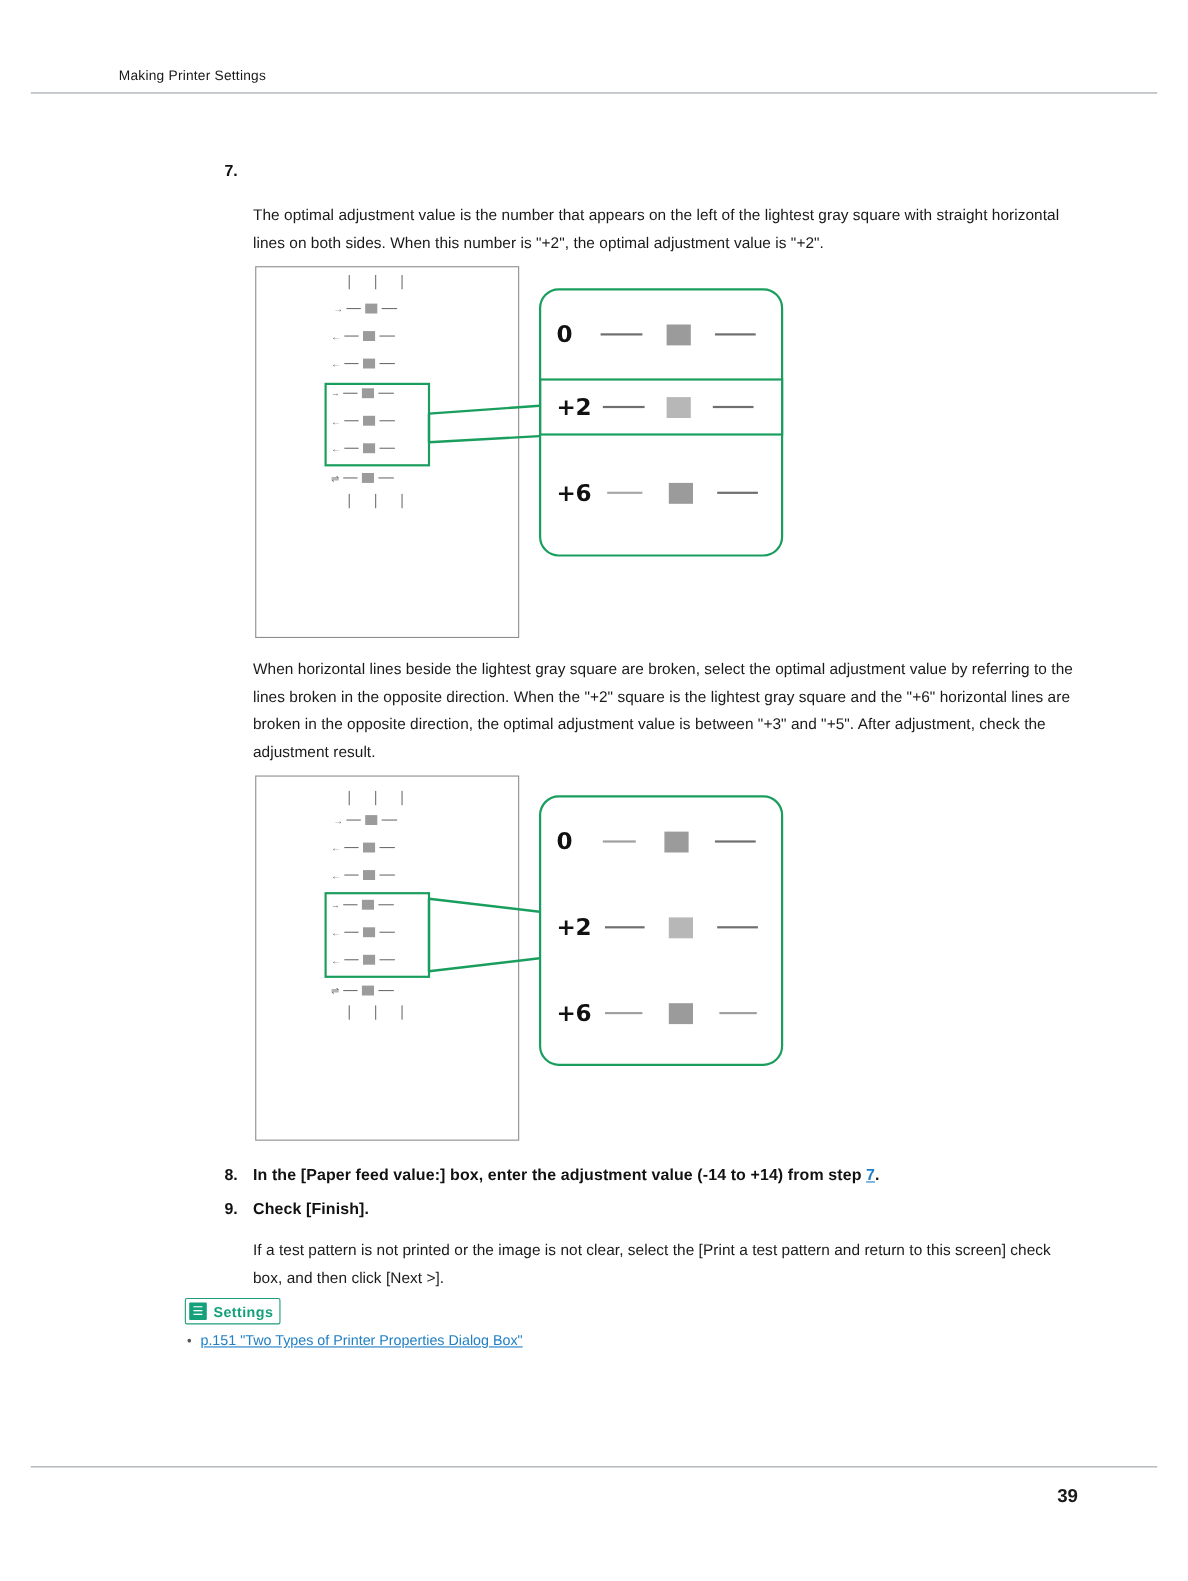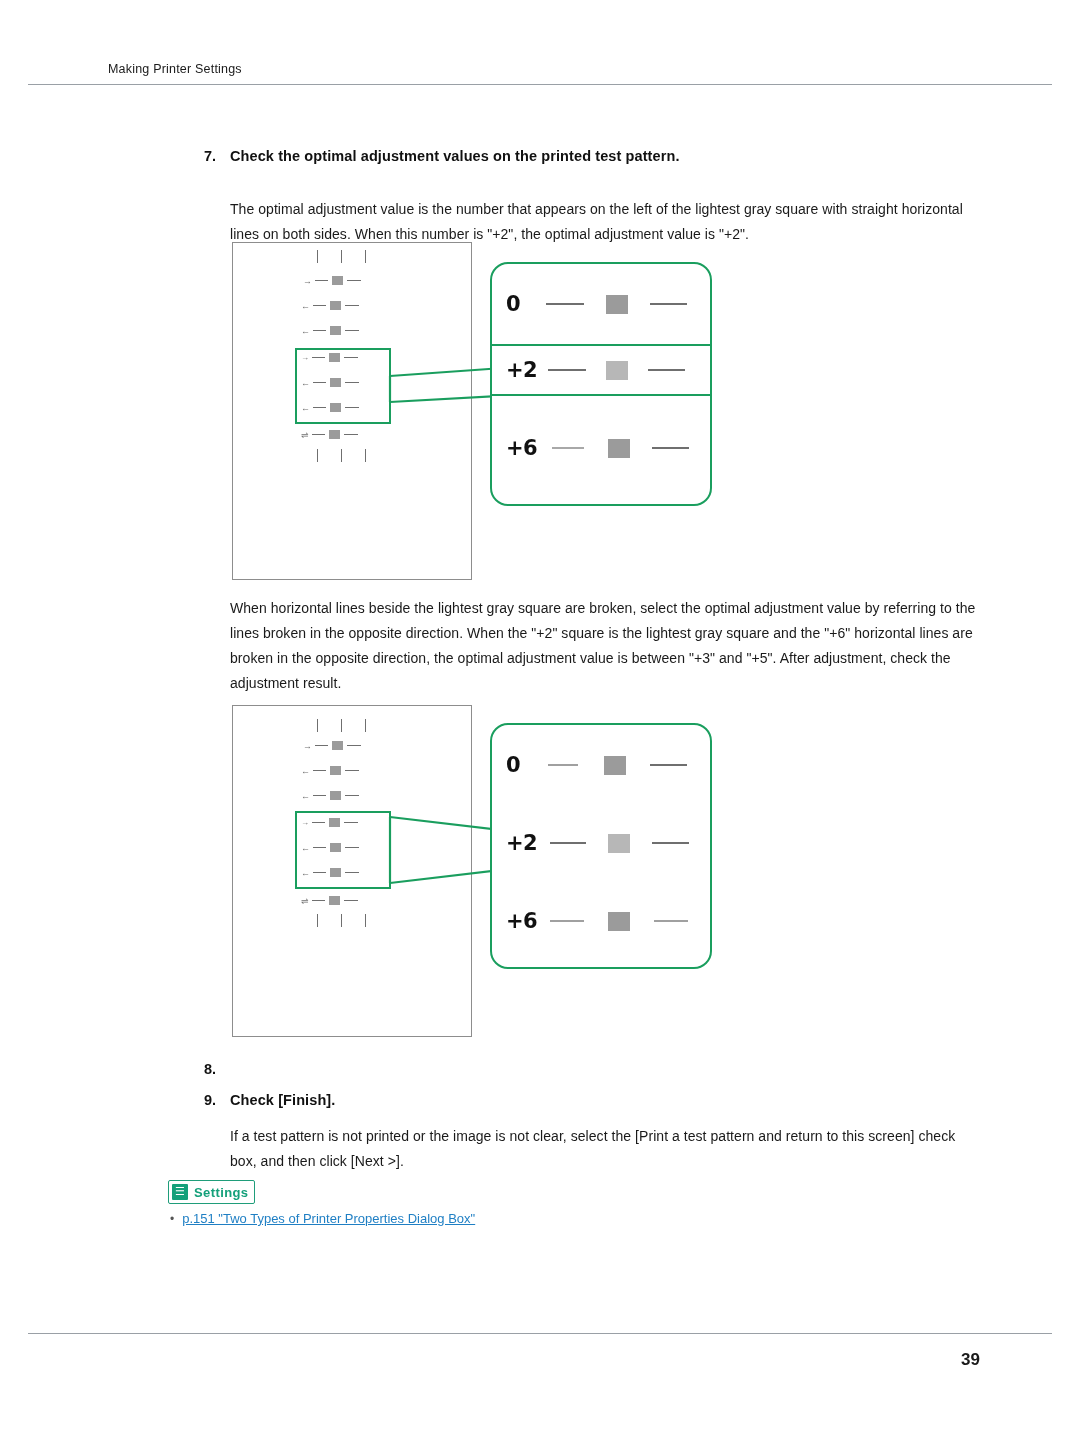--- a/index.html
+++ b/index.html
@@ -218,24 +218,23 @@
 </head>
 <body>
 
 <div class="page">
 
   <div class="header-title">Making Printer Settings</div>
   <div class="header-rule"></div>
 
   <div class="step" style="left:204px; top:148px; width:800px;">
     <div class="step-num">7.</div>
-    <div class="step-text">Check the optimal adjustment values on the printed test pattern.</div>
-  </div>
-
-  <div class="para" style="left:230px; top:197px; width:750px;">The optimal adjustment value is the number that appears on the left of the lightest gray square with straight horizontal lines on both sides. When this number is "+2", the optimal adjustment value is "+2".</div>
+  </div>
+
+  <div class="para" style="left:230px; top:183px; width:750px;">The optimal adjustment value is the number that appears on the left of the lightest gray square with straight horizontal lines on both sides. When this number is "+2", the optimal adjustment value is "+2".</div>
 
   <div class="figure" style="left:232px; top:242px; width:480px; height:340px;">
 
     <div class="sheet" style="left:0px; top:0px; width:238px; height:336px;">
 
       <div class="tick-row" style="left:84px; top:7px;">
         <span class="vtick"></span>
           <span style="width:23px;display:inline-block;"></span>
         <span class="vtick"></span>
           <span style="width:23px;display:inline-block;"></span>
@@ -425,20 +424,21 @@
         <span class="callout-label" style="width:40px;">+6</span>
         <span class="c-line" style="width:34px;margin-left:4px;background:#a0a0a0;"></span>
         <span class="c-sq" style="width:22px;height:19px;margin-left:24px;"></span>
         <span class="c-line" style="width:34px;margin-left:24px;background:#a0a0a0;"></span>
       </div>
     </div>
   </div>
 
   <div class="step" style="left:204px; top:1061px; width:800px;">
     <div class="step-num">8.</div>
+    <div class="step-text"><span>In the [Paper feed value:] box, enter the adjustment value (-14 to +14) from step </span><span class="link">7</span><span>.</span></div>
   </div>
 
   <div class="step" style="left:204px; top:1092px; width:800px;">
     <div class="step-num">9.</div>
     <div class="step-text">Check [Finish].</div>
   </div>
 
   <div class="para" style="left:230px; top:1124px; width:750px;">If a test pattern is not printed or the image is not clear, select the [Print a test pattern and return to this screen] check box, and then click [Next &gt;].</div>
 
   <div class="ref-badge">

